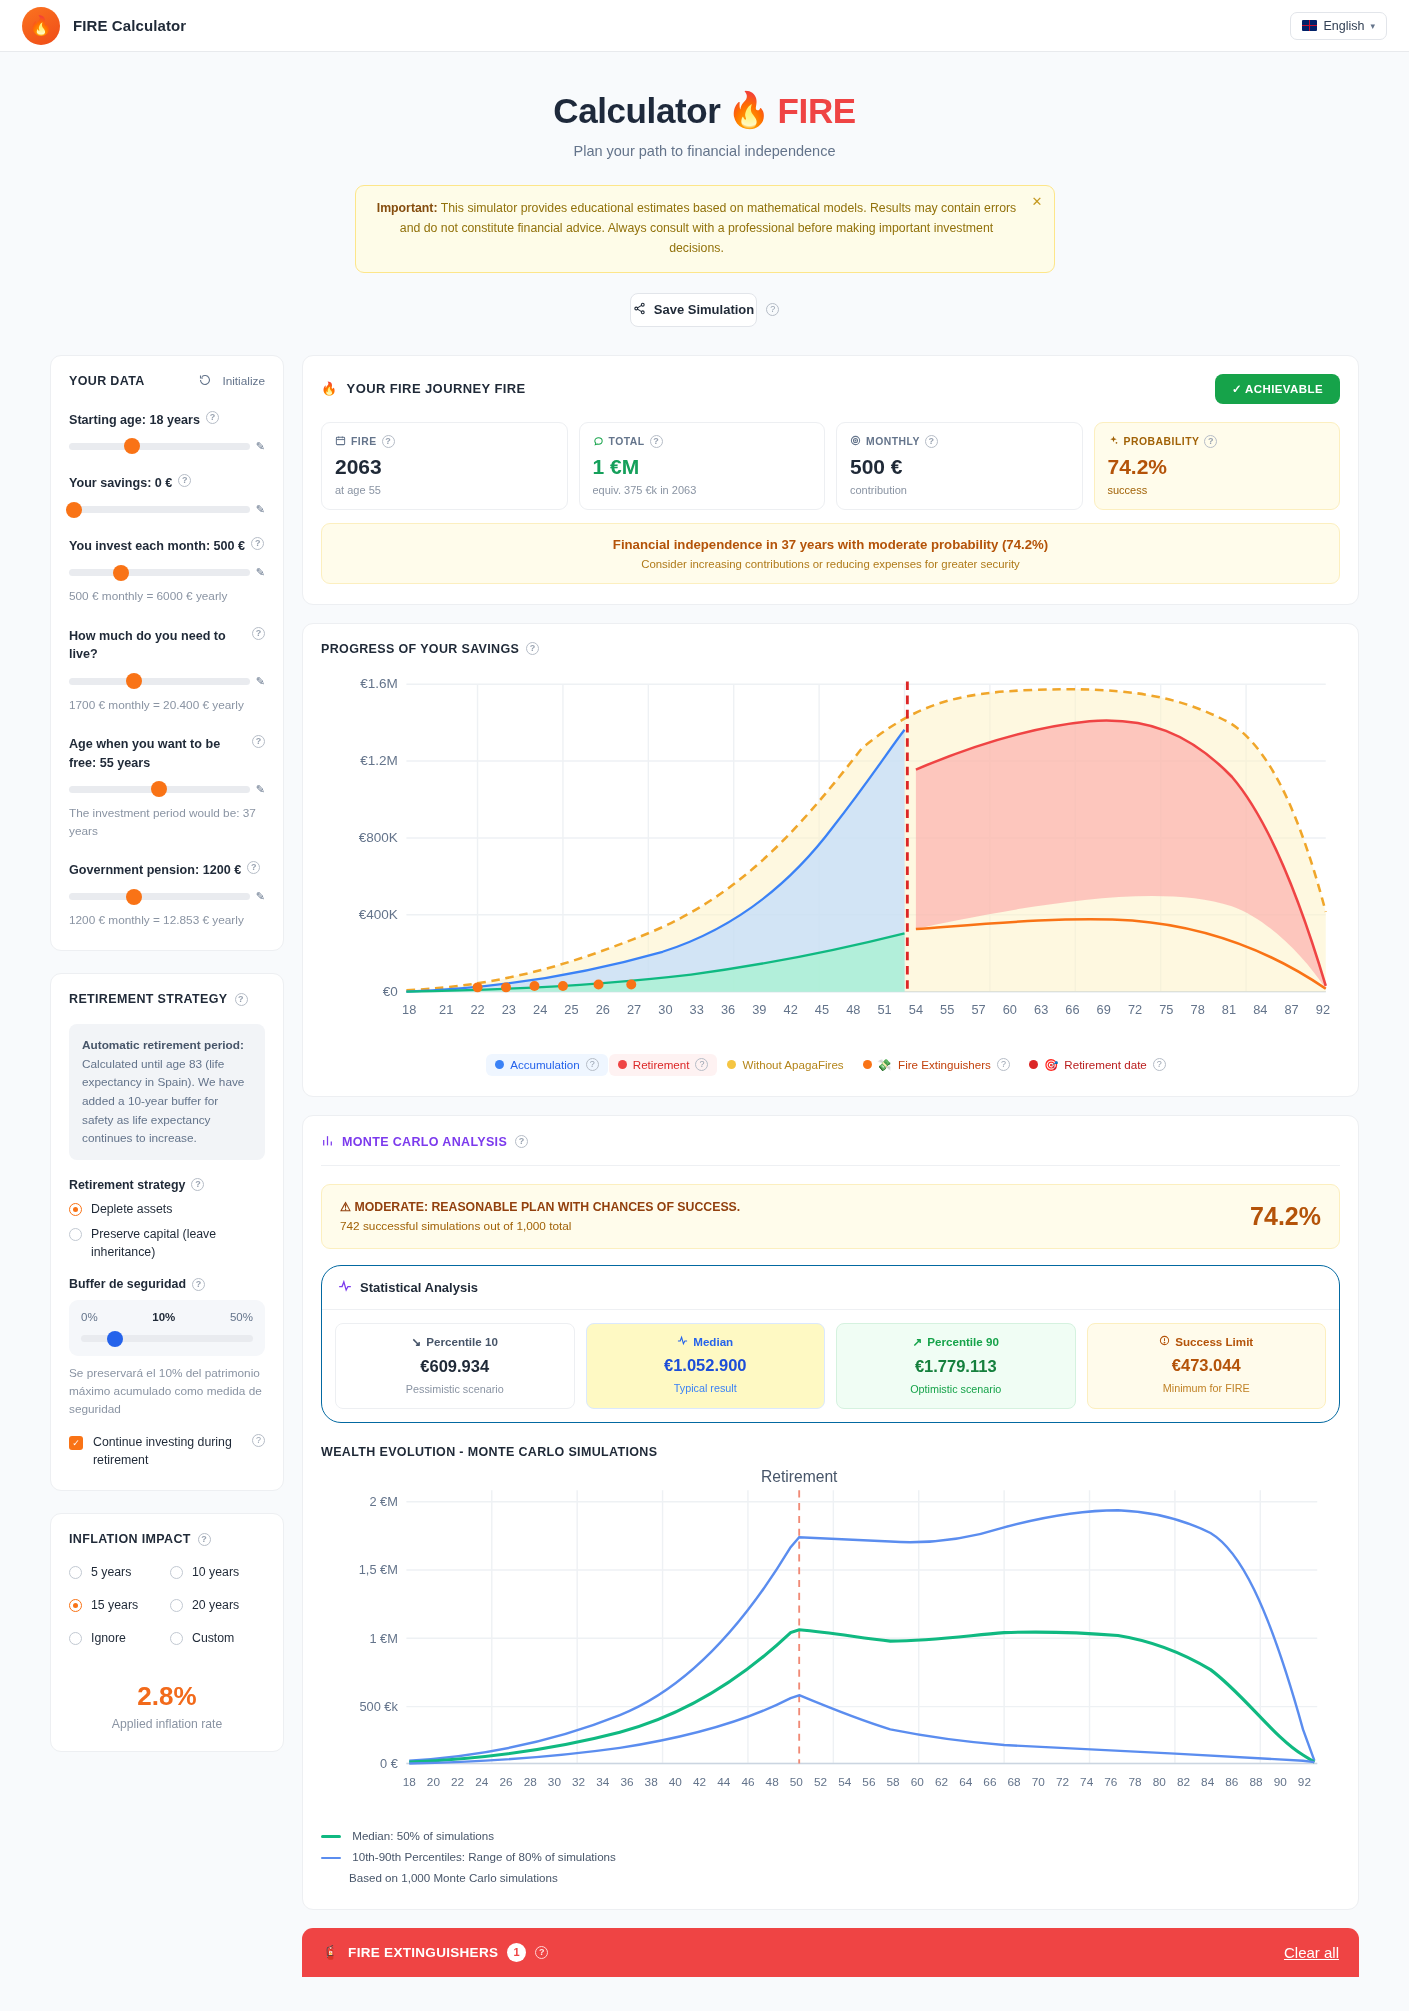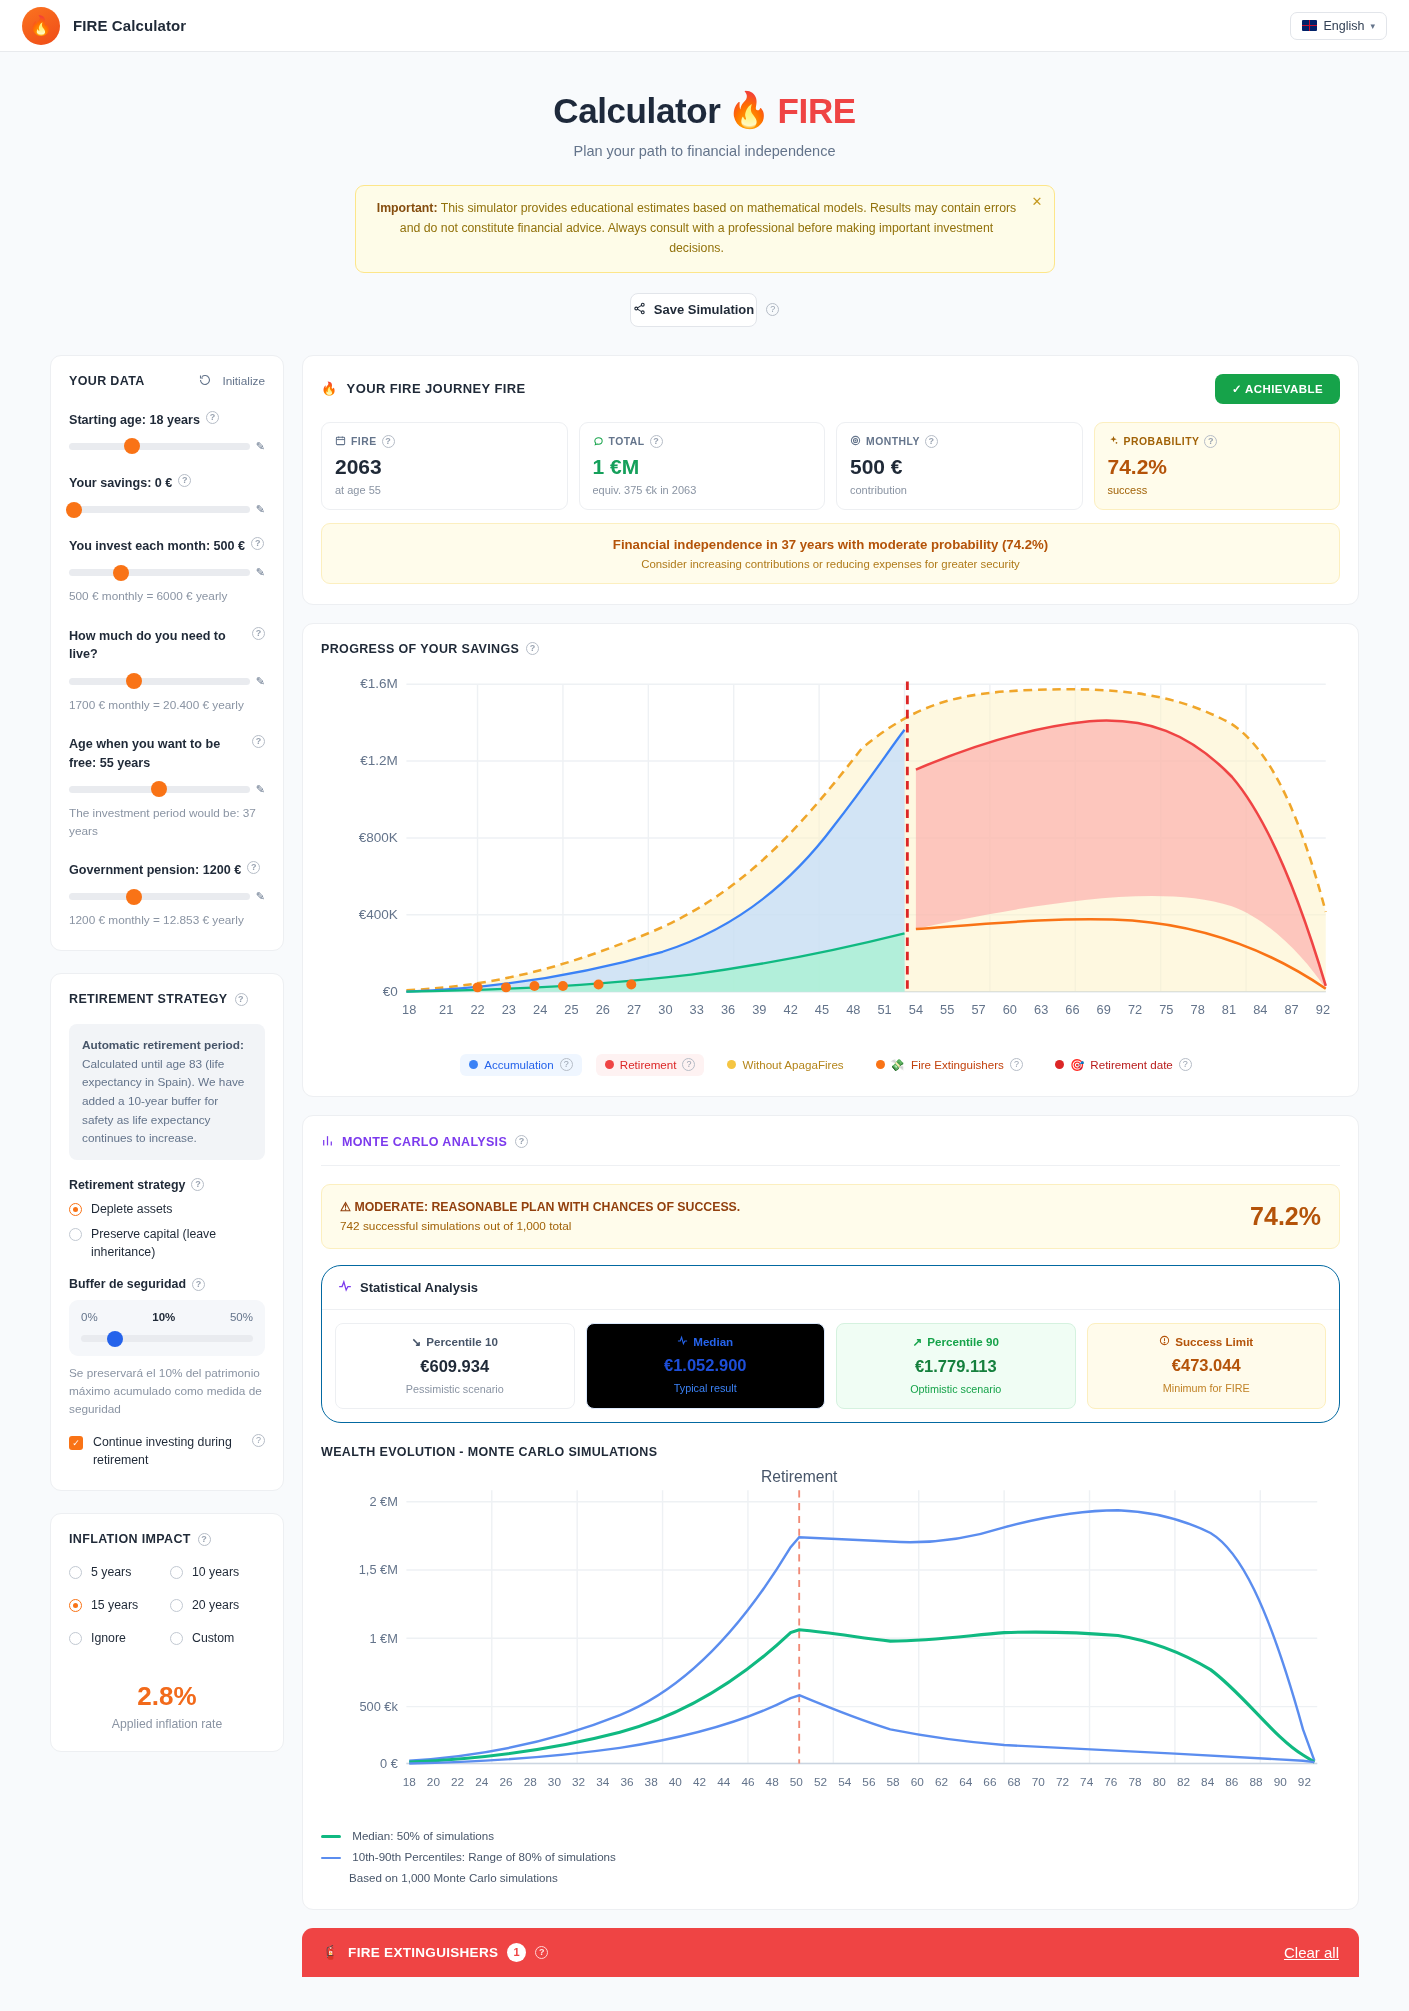--- a/index.html
+++ b/index.html
@@ -163,21 +163,21 @@
     margin-top: 13px; background:#fffceb; border:1px solid #fcefbf; border-radius:9px;
     padding: 13px; text-align:center;
   }
   .summary .l1 { font-size:13.2px; font-weight:bold; color:#b45309; }
   .summary .l2 { font-size:11.4px; color:#b07a1a; margin-top:6px;}
 
   
   .chart-title { font-size:12.5px; font-weight:bold; letter-spacing:.35px; color:#1f2937;
                  display:flex; align-items:center; gap:7px; margin-bottom: 14px;}
   .chart-wrap { position:relative; }
-  .legend { display:flex; flex-wrap:wrap; gap: 14px; justify-content:center; margin-top: 14px; }
+  .legend { display:flex; flex-wrap:wrap; gap: 1px; justify-content:center; margin-top: 14px; }
   .lg { display:flex; align-items:center; gap:6px; font-size:11.6px; padding: 4px 9px; border-radius:6px; cursor:pointer;}
   .lg .dot { width:9px; height:9px; border-radius:50%; flex:none;}
   .lg.blue { background:#eff6ff; color:#2563eb; }
   .lg.red  { background:#fef2f2; color:#dc2626; }
   .lg.y    { color:#b4851a; }
   .lg.o    { color:#c2410c; }
   .lg.r2   { color:#b91c1c; }
 
   
   .mc-title { font-size:12.5px; font-weight:bold; letter-spacing:.35px; color:#7c3aed;
@@ -189,21 +189,21 @@
   .mc-banner .t1 { font-size:12.3px; font-weight:bold; color:#92400e; }
   .mc-banner .t2 { font-size:11.8px; color:#a16207; margin-top:5px;}
   .mc-banner .big { font-size: 25px; font-weight:bold; color:#b45309; }
 
   .stat-panel { margin-top:16px; border:1px solid #0369a1; border-radius:20px; overflow:hidden;}
   .stat-panel-h { padding: 13px 16px; border-bottom:1px solid #eef0f3; font-size:13px; font-weight:bold;
                   color:#1f2937; display:flex; align-items:center; gap:8px;}
   .pct-grid { display:grid; grid-template-columns: repeat(4,1fr); gap: 11px; padding: 13px; }
   .pct { border:1px solid #edeff2; border-radius:8px; padding: 11px 9px 13px; text-align:center; }
   .pct.b1 { background:#fff; }
-  .pct.b2 { background:#000000; border-color:#dbe9fd; }
+  .pct.b2 { background:#fef9c3; border-color:#dbe9fd; }
   .pct.b3 { background:#f0fdf4; border-color:#d5f2df; }
   .pct.b4 { background:#fffbeb; border-color:#fcefbf; }
   .pct-h { font-size:11.6px; font-weight:bold; display:flex; align-items:center; justify-content:center; gap:5px;}
   .pct.b1 .pct-h { color:#475569; } .pct.b2 .pct-h { color:#2563eb; }
   .pct.b3 .pct-h { color:#16a34a; } .pct.b4 .pct-h { color:#b45309; }
   .pct-v { font-size:16.5px; font-weight:bold; margin: 8px 0 7px; }
   .pct.b1 .pct-v { color:#1f2937; } .pct.b2 .pct-v { color:#1d4ed8; }
   .pct.b3 .pct-v { color:#15803d; } .pct.b4 .pct-v { color:#b45309; }
   .pct-s { font-size:10.8px; }
   .pct.b1 .pct-s { color:#8a94a3; } .pct.b2 .pct-s { color:#3b82f6; }

